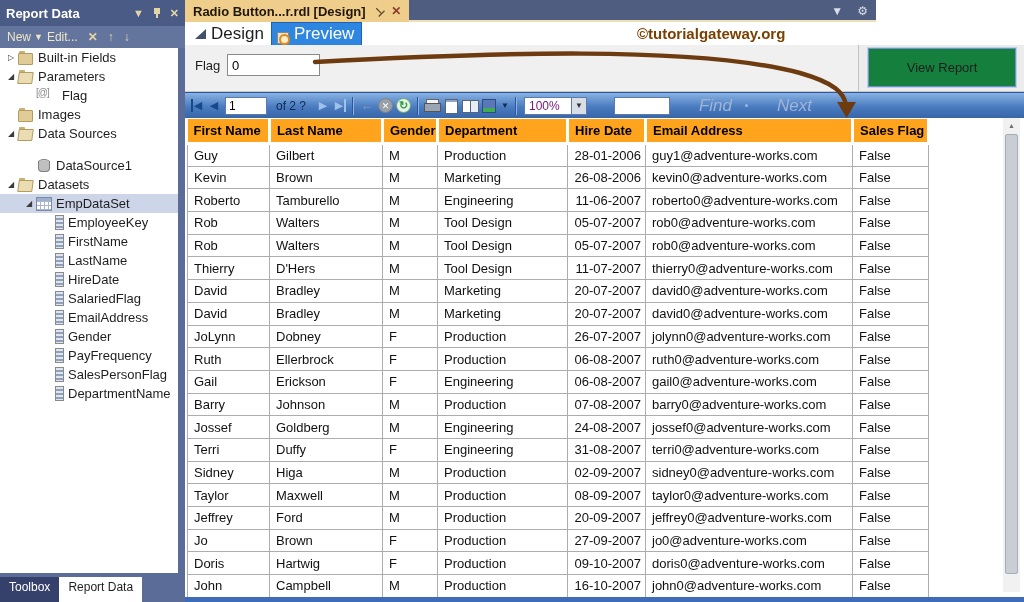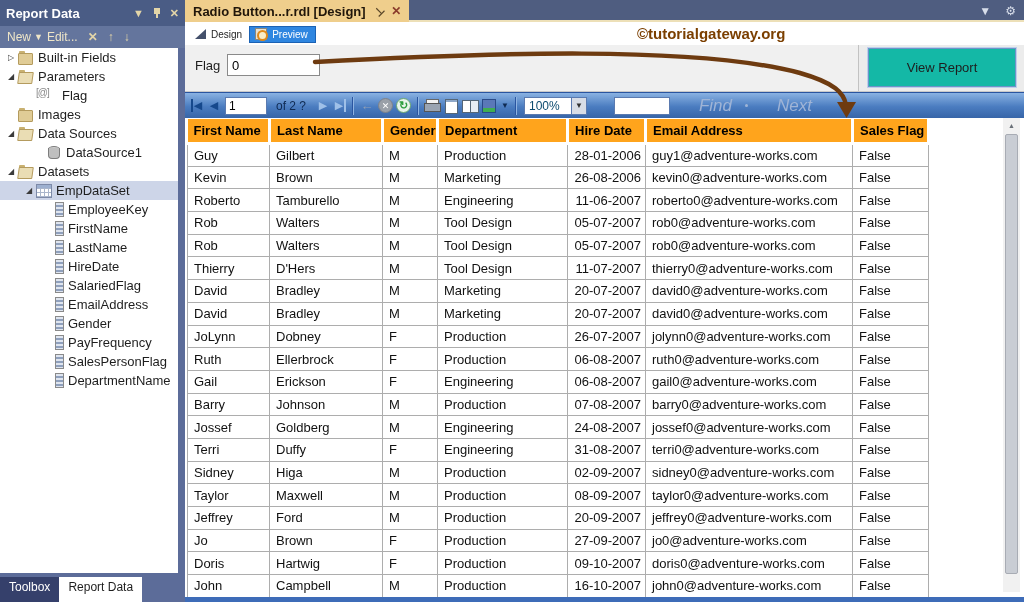--- a/index.html
+++ b/index.html
@@ -47,43 +47,43 @@
   .ti-field::after { content:""; position:absolute; left:1px; top:-1px; width:7px; height:13px; border:1px solid #8a8a8a;
     background:repeating-linear-gradient(#dfe5ef 0 2px, #8fa0bd 2px 4px); }
   .tlabel { padding-left:1px; }
   .sb-tabs { position:absolute; left:0; top:577px; width:185px; height:25px; display:flex; align-items:flex-start; }
   .sb-tab { height:30px; padding:3px 9px 0 9px; font-size:12px; }
   .sb-tab.dark { background:#35406B; color:#fff; }
   .sb-tab.active { background:#fff; color:#1e1e1e; }
 
   
   .main { position:absolute; left:185px; top:0; width:839px; height:602px; background:#fff; }
-  .tabstrip { position:absolute; left:0; top:0; width:839px; height:22px; background:#4F5D80; border-bottom:2px solid #EDE0B8; }
+  .tabstrip { position:absolute; left:0; top:0; width:691px; height:22px; background:#4F5D80; border-bottom:2px solid #EDE0B8; }
   .doc-tab { position:absolute; left:0; top:0; height:22px; min-width:214px; background:#EFCE8C;
     display:flex; align-items:center; padding:0 8px; gap:8px; font-size:13px; font-weight:700; color:#20160a; }
   .doc-tab .pin { color:#5a4628; font-size:11px; transform:rotate(45deg); }
   .doc-tab .close { color:#8a3b2b; font-size:12px; font-weight:700; }
   .strip-icons { position:absolute; right:8px; top:0; height:22px; display:flex; align-items:center; gap:14px;
     color:#D8DEEA; font-size:12px; }
   .modebar { position:absolute; left:0; top:24px; width:839px; height:21px; background:#fff;
-    display:flex; align-items:center; padding-left:5px; font-size:10px; }
+    display:flex; align-items:center; padding-left:5px; font-size:17px; }
   .mode-btn { display:flex; align-items:center; gap:5px; padding:1px 7px 2px 5px; color:#1e1e1e; }
   .mode-btn.active { background:#2F86E0; color:#fff; border:1px solid #1b62b4;align-items:flex-end; }
   .tri-icon { width:0; height:0; border-left:11px solid transparent; border-bottom:10px solid #44506b; position:relative; }
   .pv-icon { width:12px; height:12px; background:#e8e2d2; border:1px solid #8a877c; position:relative; }
   .pv-icon::after { content:""; position:absolute; right:-2px; bottom:-2px; width:7px; height:7px;
     border:2px solid #e08a1a; border-radius:50%; background:#f8edc8; }
   .watermark { position:absolute; left:452px; top:25px; font-size:15px; font-weight:700; color:#7B3F00; }
 
   .parambar { position:absolute; left:0; top:45px; width:839px; height:47px; background:#F0F0F0; border-bottom:1px solid #c9c9c9; }
   .flag-label { position:absolute; left:10px; top:13px; font-size:13px; color:#1e1e1e; }
   .flag-input { position:absolute; left:42px; top:9px; width:93px; height:22px; border:1px solid #8a8a8a;
     font-size:13px; padding:0 4px; font-family:"Liberation Sans",sans-serif; }
   .vr-panel { position:absolute; right:0; top:0; width:166px; height:46px; background:#ECECEC; border-left:1px solid #c2c2c2; }
-  .vr-btn { position:absolute; left:9px; top:3px; width:148px; height:39px; background:#14b8a6;
+  .vr-btn { position:absolute; left:9px; top:3px; width:148px; height:39px; background:#15803d;
     border:1px solid #6E93C8; outline:1px solid #bcd0ec; font-size:13px; color:#1e1e1e;
     display:flex; align-items:center; justify-content:center; font-family:"Liberation Sans",sans-serif; }
 
   .arrow-svg { position:absolute; left:0; top:45px; width:839px; height:75px; pointer-events:none; z-index:5; }
 
   
   .vtoolbar { position:absolute; left:0; top:92px; width:839px; height:26px;
     background:linear-gradient(#8AB2E2, #4A7CC0 55%, #3765A8); border-top:1px solid #2a55a0;
     display:flex; align-items:center; padding:0 4px; gap:3px; }
   .nav-btn { font-size:11px; width:16px; text-align:center; }
@@ -104,21 +104,21 @@
   .print-ico::before { content:""; position:absolute; left:2px; top:0; width:11px; height:5px; background:#f2f2f2; border:1px solid #666; }
   .print-ico::after { content:""; position:absolute; left:0; top:4px; width:15px; height:7px; background:#9aa4b2; border:1px solid #555; }
   .layout-ico::after { content:""; position:absolute; left:2px; top:0; width:11px; height:13px; background:#fff; border:1px solid #567;
     box-shadow:inset 0 2px 0 #8fa8c8; }
   .setup-ico::before { content:""; position:absolute; left:0; top:1px; width:7px; height:11px; background:#fff; border:1px solid #567; }
   .setup-ico::after { content:""; position:absolute; left:8px; top:1px; width:7px; height:11px; background:#e8edf4; border:1px solid #567; }
   .export-ico::after { content:""; position:absolute; left:1px; top:0; width:12px; height:12px; background:#5a78b8; border:1px solid #2a4a88;
     box-shadow:inset 0 -4px 0 #3fae52; }
   .dd-caret { color:#0f2a52; font-size:8px; margin-left:1px; }
   .zoom-box { display:flex; align-items:center; margin-left:2px; }
-  .zoom-sel { width:48px; height:18px; background:#fff; border:1px solid #5a7ab0; font-size:12px; color:#0c4a6e;
+  .zoom-sel { width:48px; height:18px; background:#fff; border:1px solid #5a7ab0; font-size:12px; color:#701a75;
     display:flex; align-items:center; padding:0 4px; }
   .zoom-dd { width:15px; height:18px; background:#d8dde6; border:1px solid #5a7ab0; border-left:none; font-size:8px;
     color:#333; display:flex; align-items:center; justify-content:center; }
   .find-input { width:56px; height:18px; border:1px solid #5a7ab0; margin-left:24px; font-size:12px;
     font-family:"Liberation Sans",sans-serif; }
   .find-link { font-size:17px; color:#9FB4D6; margin-left:26px;font-style:italic; }
   .find-div { width:3px; height:3px; background:#9FB4D6; border-radius:50%; margin-left:10px; }
 
   
   .report { position:absolute; left:0; top:118px; width:839px; height:484px; background:#fff; }
@@ -179,21 +179,21 @@
         <div class="tree-row" style="padding-left: 4px;">
           <span class="expander"></span>
           <span class="ticon ti-folder"></span>
           <span class="tlabel">Images</span>
         </div>
         <div class="tree-row" style="padding-left: 4px;">
           <span class="expander">◢</span>
           <span class="ticon ti-folder-open"></span>
           <span class="tlabel">Data Sources</span>
         </div>
-        <div class="tree-row" style="padding-left: 32px;">
+        <div class="tree-row" style="padding-left: 22px; margin-top: 13px;">
           <span class="expander"></span>
           <span class="ticon ti-database"></span>
           <span class="tlabel">DataSource1</span>
         </div>
         <div class="tree-row" style="padding-left: 4px;">
           <span class="expander">◢</span>
           <span class="ticon ti-folder-open"></span>
           <span class="tlabel">Datasets</span>
         </div>
         <div class="tree-row selected" style="padding-left: 22px;">

